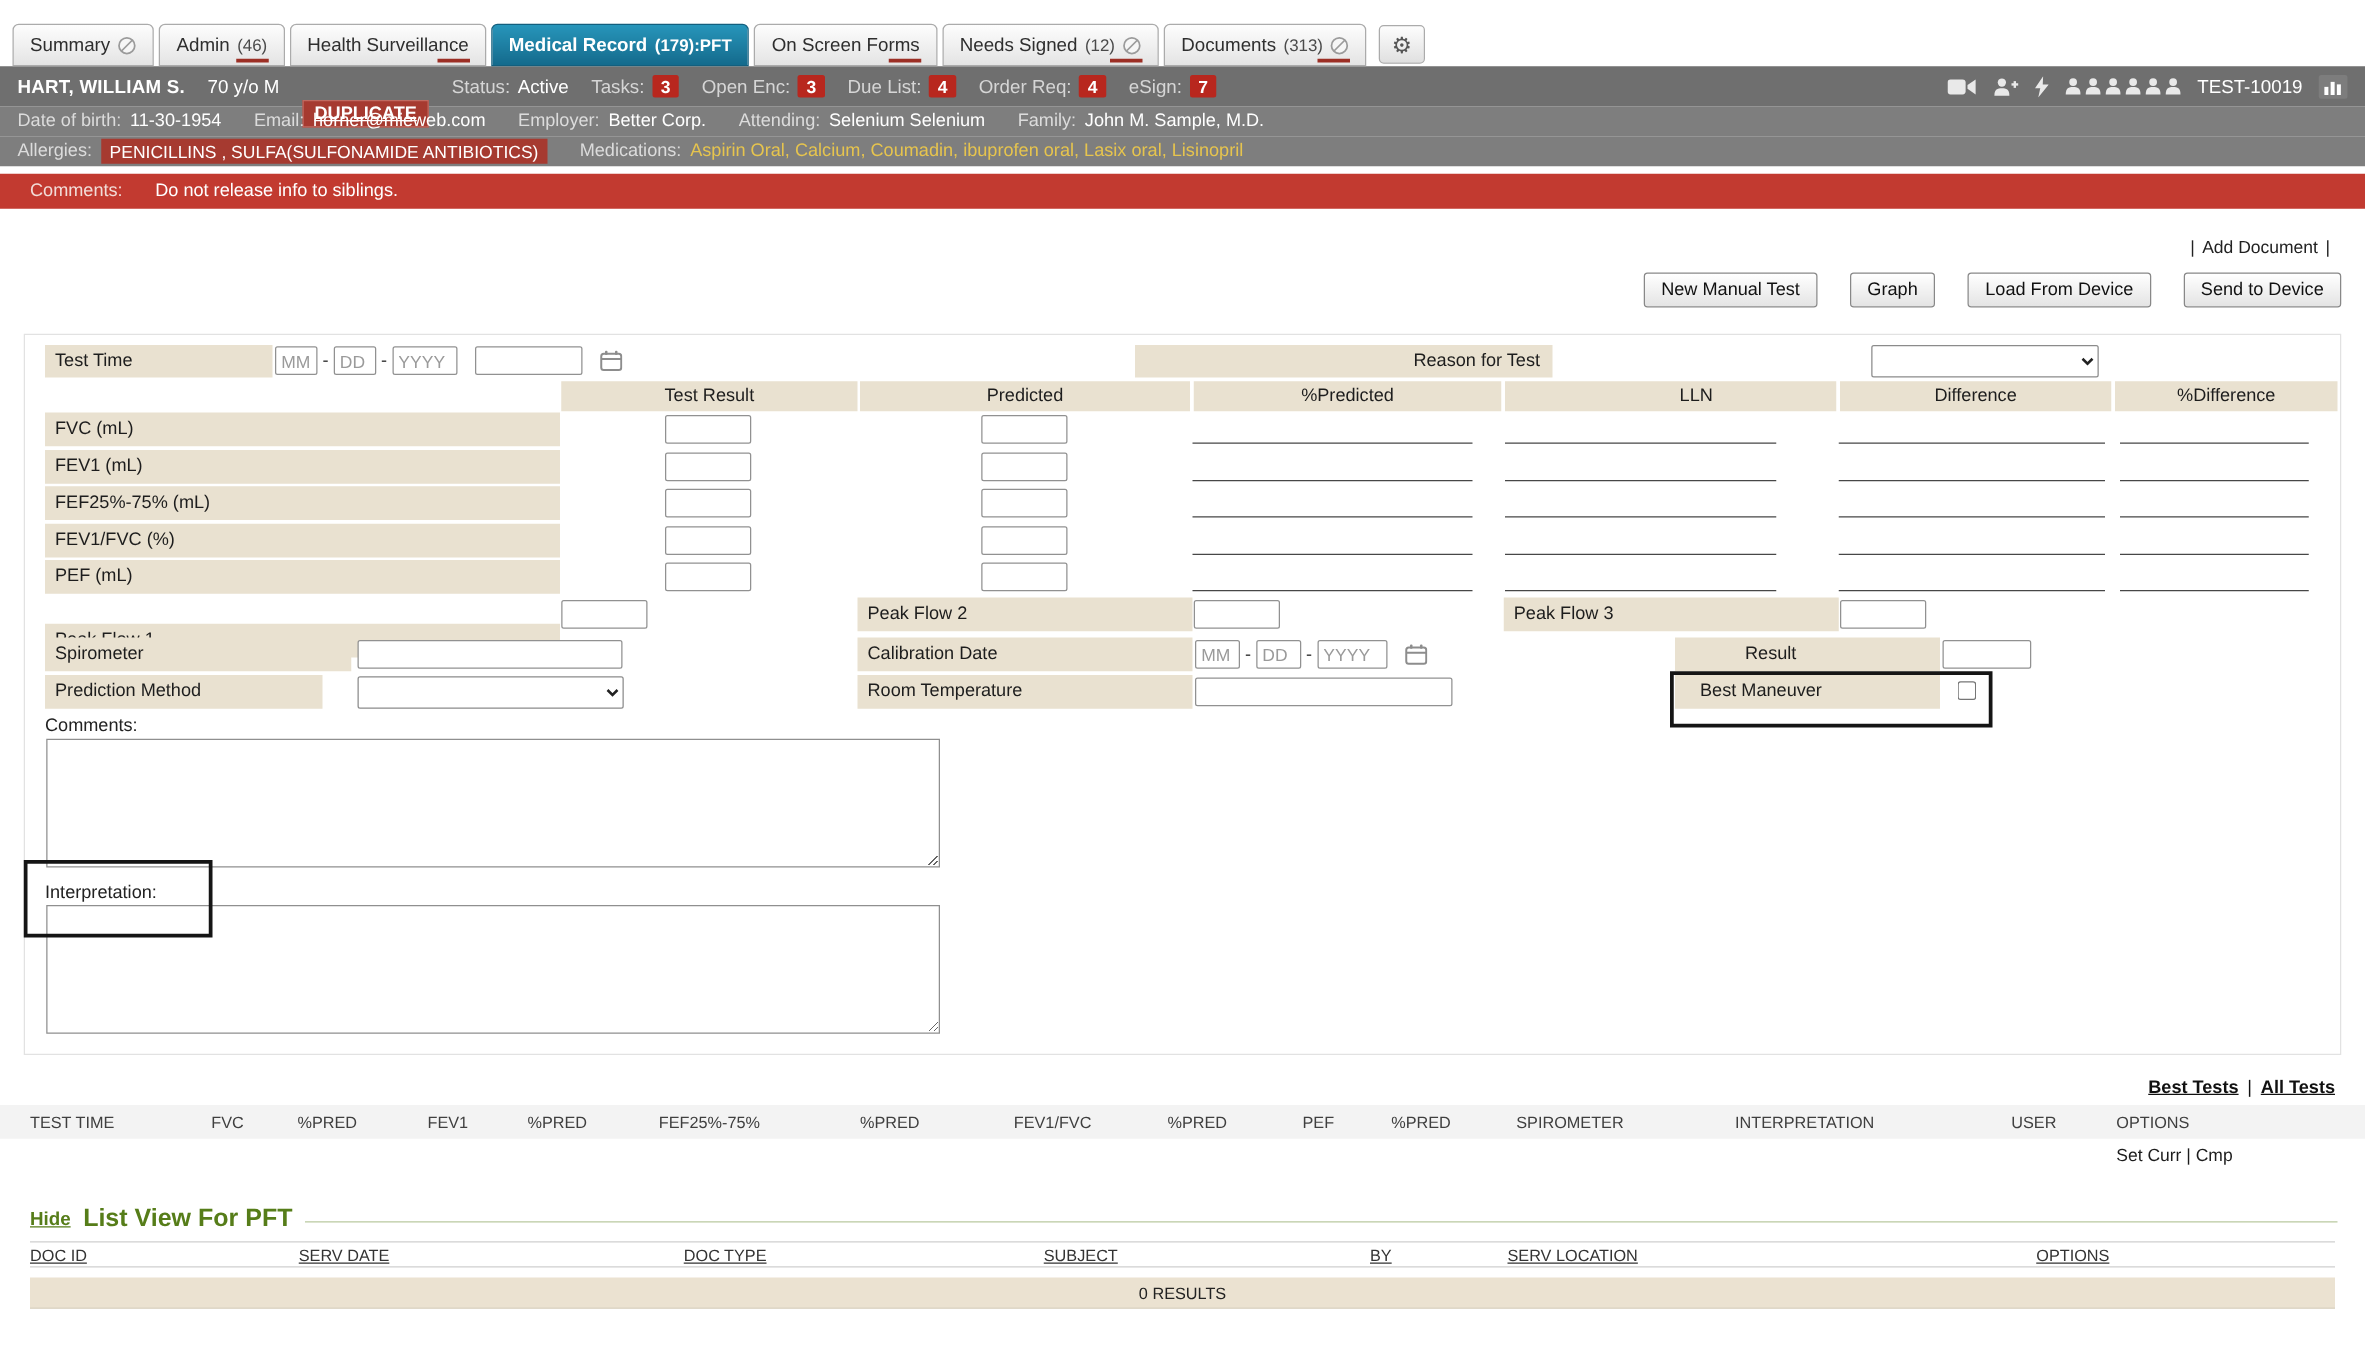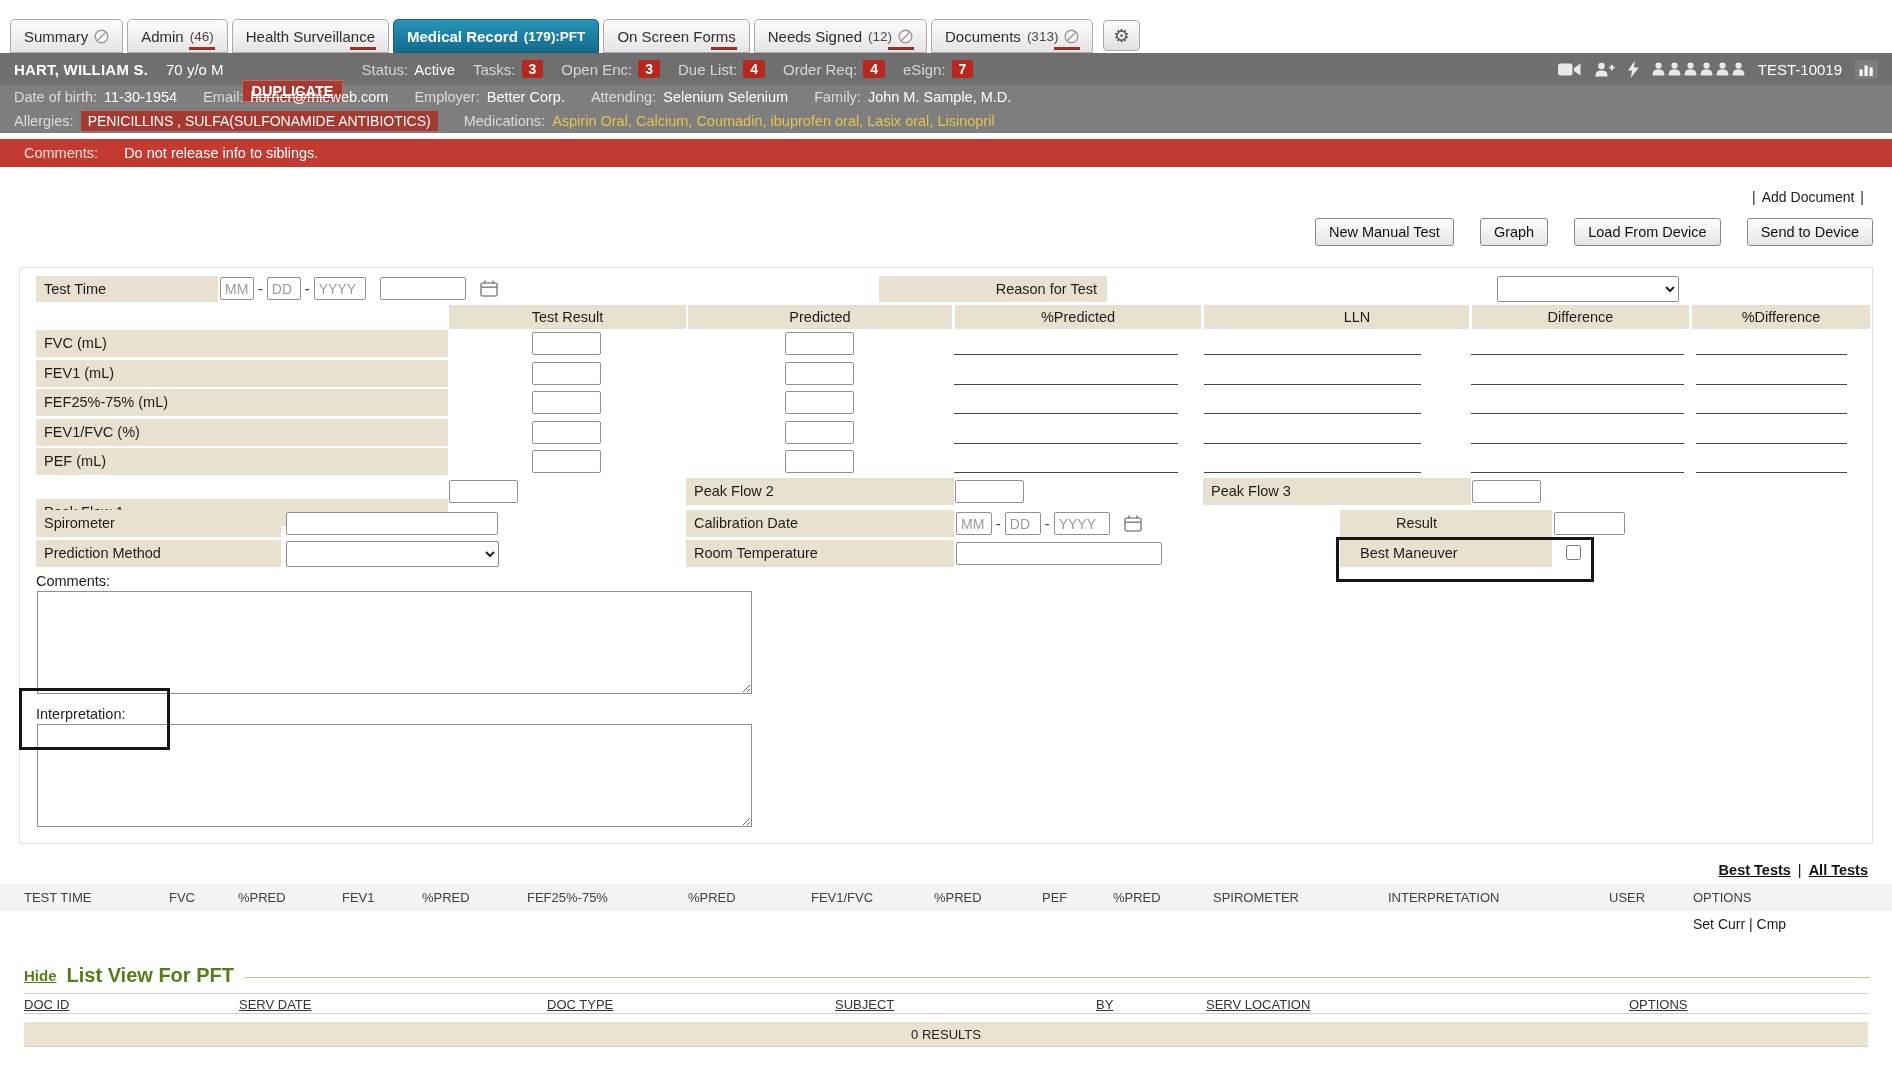--- a/index.html
+++ b/index.html
@@ -324,21 +324,21 @@
       <span class="dgap"></span>
       <span data-interactable="true" style="display:inline-flex;">
           <svg width="18" height="17" viewBox="0 0 18 17">
             <rect x="1" y="3" width="16" height="13" rx="2" fill="#fff" stroke="#8d8d8d" stroke-width="1.6"></rect>
             <line x1="1" y1="7.2" x2="17" y2="7.2" stroke="#8d8d8d" stroke-width="1.6"></line>
             <rect x="4" y="0.5" width="2" height="3.5" rx="0.8" fill="#8d8d8d"></rect>
             <rect x="12" y="0.5" width="2" height="3.5" rx="0.8" fill="#8d8d8d"></rect>
           </svg>
         </span>
     </div>
-    <div class="fcell fright" style="left:859px; top:8px; width:228px; height:26px; line-height:26px;" data-interactable="false">Reason for Test</div>
+    <div class="fcell fright" style="left:888px; top:8px; width:334px; height:26px; line-height:26px;" data-interactable="false">Reason for Test</div>
     <select class="fselect" style="left:1477px; top:8px; width:182px;" data-interactable="true"><option></option></select>
 
     <div class="fhead" style="left:429px; top:37px; width:237px;" data-interactable="false">Test Result</div>
     <div class="fhead" style="left:668px; top:37px; width:264px;" data-interactable="false">Predicted</div>
     <div class="fhead" style="left:935px; top:37px; width:246px;" data-interactable="false">%Predicted</div>
     <div class="fhead" style="left:1184px; top:37px; width:265px;padding-left:41px;" data-interactable="false">LLN</div>
     <div class="fhead" style="left:1452px; top:37px; width:217px;" data-interactable="false">Difference</div>
     <div class="fhead" style="left:1672px; top:37px; width:178px;" data-interactable="false">%Difference</div>
 
     <div class="fcell" style="left:16px; top:62px; width:412px;" data-interactable="false">FVC (mL)</div>
@@ -403,21 +403,21 @@
             <rect x="1" y="3" width="16" height="13" rx="2" fill="#fff" stroke="#8d8d8d" stroke-width="1.6"></rect>
             <line x1="1" y1="7.2" x2="17" y2="7.2" stroke="#8d8d8d" stroke-width="1.6"></line>
             <rect x="4" y="0.5" width="2" height="3.5" rx="0.8" fill="#8d8d8d"></rect>
             <rect x="12" y="0.5" width="2" height="3.5" rx="0.8" fill="#8d8d8d"></rect>
           </svg>
         </span>
     </div>
     <div class="fcell" style="left:1320px; top:242px; width:212px; padding-left:56px;" data-interactable="false">Result</div>
     <input class="finput" style="left: 1534px; top: 244px; width: 71px;" data-interactable="true">
 
-    <div class="fcell" style="left:16px; top:272px; width:245px;" data-interactable="false">Prediction Method</div>
+    <div class="fcell" style="left:16px; top:272px; width:222px;" data-interactable="false">Prediction Method</div>
     <select class="fselect" style="left:266px; top:273px; width:213px;" data-interactable="true"><option></option></select>
     <div class="fcell" style="left:666px; top:272px; width:268px;" data-interactable="false">Room Temperature</div>
     <input class="finput" style="left: 936px; top: 274px; width: 206px;" data-interactable="true">
     <div class="fcell" style="left:1320px; top:272px; width:212px; padding-left:20px;" data-interactable="false">Best Maneuver</div>
     <input type="checkbox" class="fcheck" style="left: 1546px; top: 277px;" data-interactable="true">
 
     <div class="flabel" style="left:16px; top:305px;" data-interactable="false">Comments:</div>
     <textarea class="ftext" style="left: 17px; top: 323px; width: 715px; height: 103px;" data-interactable="true"></textarea>
     <div class="flabel" style="left:16px; top:438px;" data-interactable="false">Interpretation:</div>
     <textarea class="ftext" style="left: 17px; top: 456px; width: 715px; height: 103px;" data-interactable="true"></textarea>

